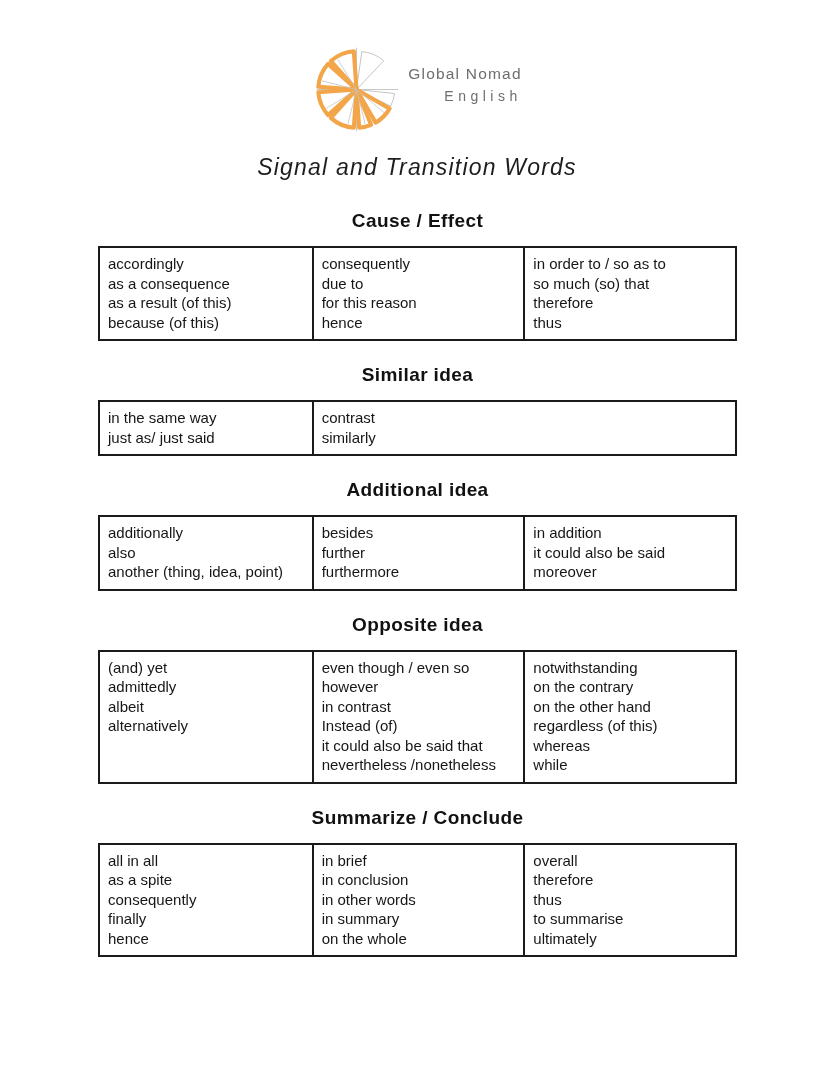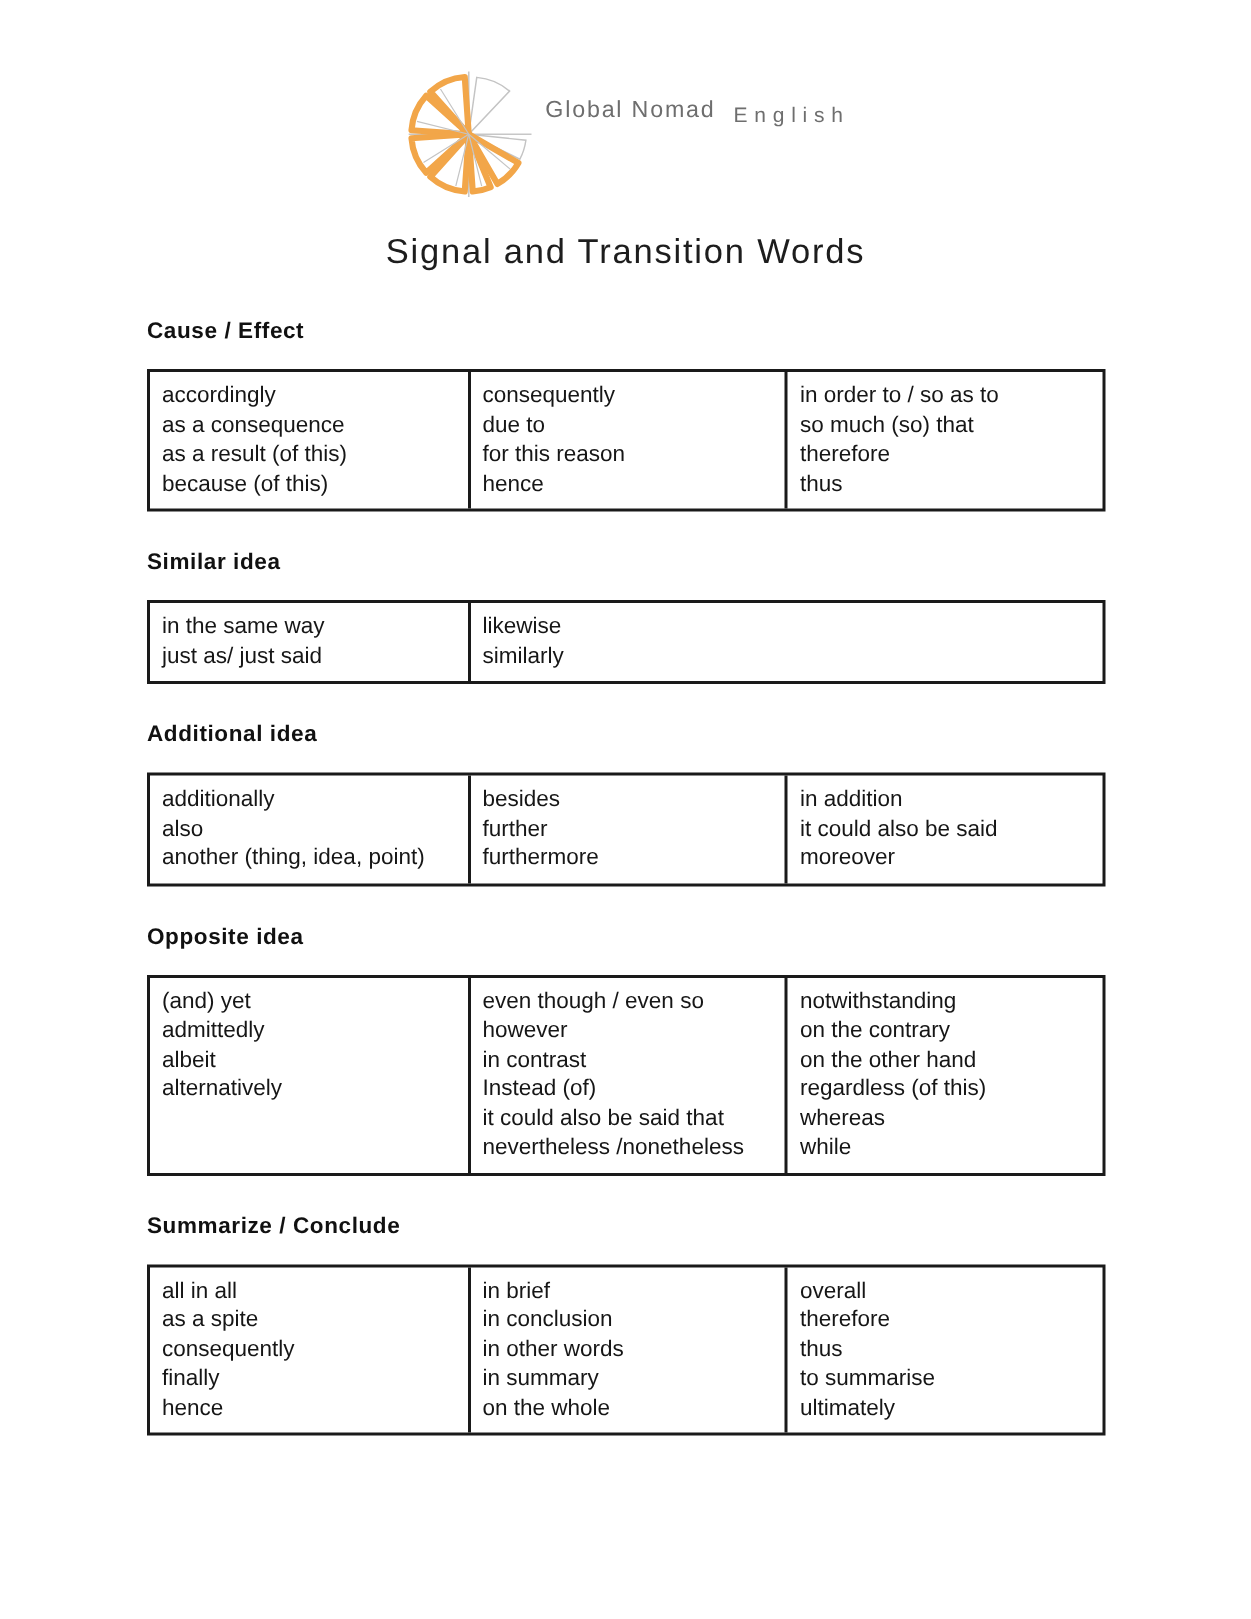--- a/index.html
+++ b/index.html
@@ -18,22 +18,22 @@
     padding-top: 45px;
     display: flex;
     justify-content: center;
     align-items: flex-start;
   }
   .logo-icon { width: 89px; height: 89px; display: block; }
   .brand-text {
     margin-left: 7px;
     margin-top: 19px;
     display: flex;
-    flex-direction: row;
-    gap: 12px;
+    flex-direction: column;
+    align-items: flex-end;
   }
   .brand-line1 {
     font-size: 15.5px;
     color: var(--gray);
     letter-spacing: 1.2px;
     line-height: 20px;
   }
   .brand-line2 {
     font-size: 14px;
     color: var(--gray);
@@ -44,31 +44,33 @@
 
   
   .page-title {
     margin-top: 21px;
     text-align: center;
     font-size: 23px;
     font-weight: 400;
     letter-spacing: 1.2px;
     color: #1d1d1d;
     line-height: 24px;
+    font-style: italic;
   }
 
   
   .content { width: 639px; margin-left: 98px; }
   .section-heading {
     margin-top: 24px;
-    font-size: 15px;
+    font-size: 19px;
     font-weight: 700;
     letter-spacing: 0.4px;
     color: #111;
     line-height: 19px;
+    text-align: center;
   }
   .section:first-child .section-heading { margin-top: 32px; }
   .word-table {
     margin-top: 16px;
     display: flex;
     width: 639px;
     border: 2px solid #1a1a1a;
     background: #fff;
   }
   .cell {
@@ -149,21 +151,21 @@
   </section>
 
   <section class="section">
     <h2 class="section-heading">Similar idea</h2>
     <div class="word-table">
           <div class="cell">
             <div class="word">in the same way</div>
             <div class="word">just as/ just said</div>
           </div>
           <div class="cell">
-            <div class="word">likewise</div>
+            <div class="word">contrast</div>
             <div class="word">similarly</div>
           </div>
         </div>
   </section>
 
   <section class="section">
     <h2 class="section-heading">Additional idea</h2>
     <div class="word-table">
           <div class="cell">
             <div class="word">additionally</div>

